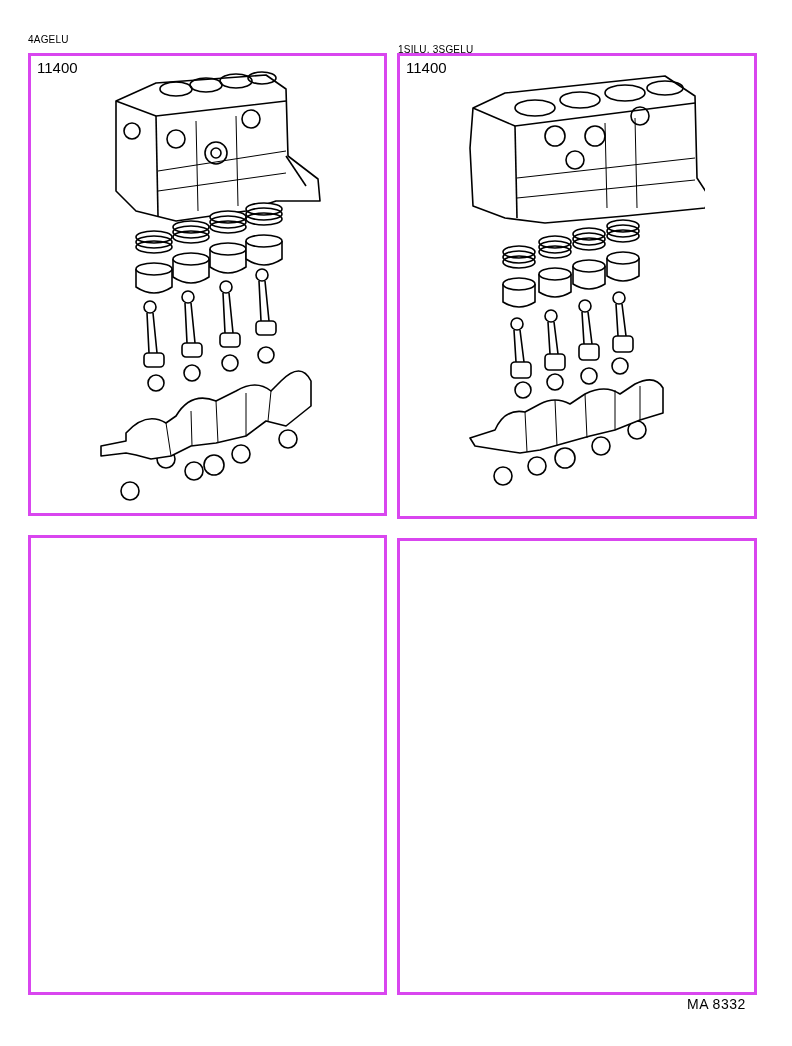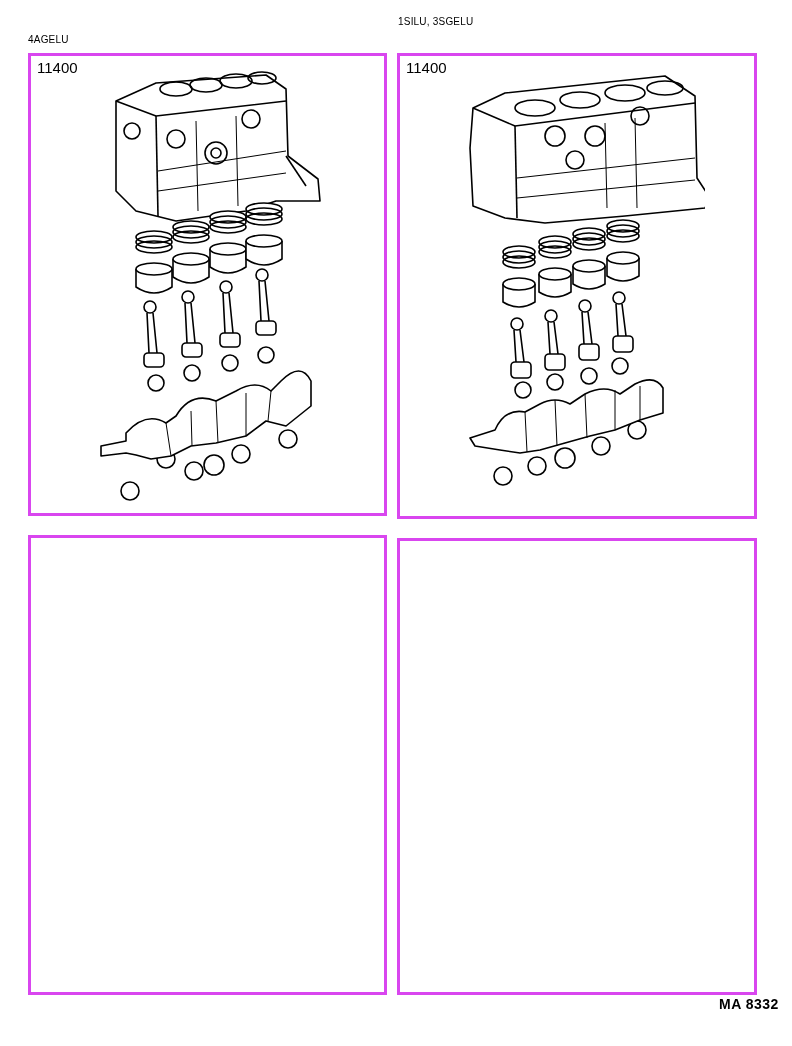--- a/index.html
+++ b/index.html
@@ -2,21 +2,21 @@
 <html><head>
 <meta charset="utf-8">
 <style>
   html, body { margin:0; padding:0; background:#fff; }
   body { width:792px; height:1046px; position:relative; overflow:hidden;
          font-family:"Liberation Sans", sans-serif; color:#000; }
   .caption { position:absolute; font-size:10px; font-weight:normal; letter-spacing:0.2px; }
   .frame { position:absolute; border:3px solid #d946ef; box-sizing:border-box; background:#fff; }
   .partno { position:absolute; left:6px; top:3px; font-size:15px; }
   .drawing { position:absolute; }
-  .footer { position:absolute; font-size:14px; font-weight:bold; letter-spacing:0.5px;margin-left:32px; }
+  .footer { position:absolute; font-size:14px; font-weight:normal; letter-spacing:0.5px; }
   svg .ln { fill:none; stroke:#000; stroke-width:1.6; stroke-linejoin:round; }
   svg .ln2 { fill:#fff; stroke:#000; stroke-width:1.6; stroke-linejoin:round; }
   svg .thin { fill:none; stroke:#000; stroke-width:1; }
 </style>
 </head>
 <body>
 
 <div class="caption" style="left:28px;top:34px;">4AGELU</div>
 <div class="frame" style="left:28px;top:53px;width:359px;height:463px;">
   <div class="partno">11400</div>
@@ -118,21 +118,21 @@
       <circle class="ln2" cx="34" cy="430" r="9"></circle>
     </g>
 
     <g>
       <path class="ln2" d="M5 385 L30 380 L30 372 Q50 350 70 362 L80 355 Q95 330 120 340 L140 330 Q160 318 175 330 L185 320 Q205 300 215 320 L215 345 L190 365 L170 360 L150 375 L120 382 L95 385 L75 395 L55 398 L40 394 L30 392 L5 395 Z"></path>
       <path class="thin" d="M70 362 L75 395 M120 340 L122 382 M175 330 L172 360 M95 350 L96 385 M150 332 L150 375"></path>
     </g>
   </svg>
 </div>
 
-<div class="caption" style="left:398px;top:16px;">1SILU, 3SGELU</div>
+<div class="caption" style="left:398px;top:44px;">1SILU, 3SGELU</div>
 <div class="frame" style="left:397px;top:53px;width:360px;height:466px;">
   <div class="partno">11400</div>
   <svg class="drawing" style="left:65px;top:12px;" width="240" height="440" viewBox="0 0 240 440">
     <g>
       <path class="ln2" d="M5 80 L8 40 L40 25 L200 8 L230 28 L232 110 L245 130 L240 140 L160 148 L80 155 L40 150 L8 138 Z"></path>
       <path class="ln" d="M8 40 L50 58 L230 35"></path>
       <path class="ln" d="M50 58 L52 150"></path>
       <ellipse class="ln" cx="70" cy="40" rx="20" ry="8"></ellipse>
       <ellipse class="ln" cx="115" cy="32" rx="20" ry="8"></ellipse>
       <ellipse class="ln" cx="160" cy="25" rx="20" ry="8"></ellipse>

